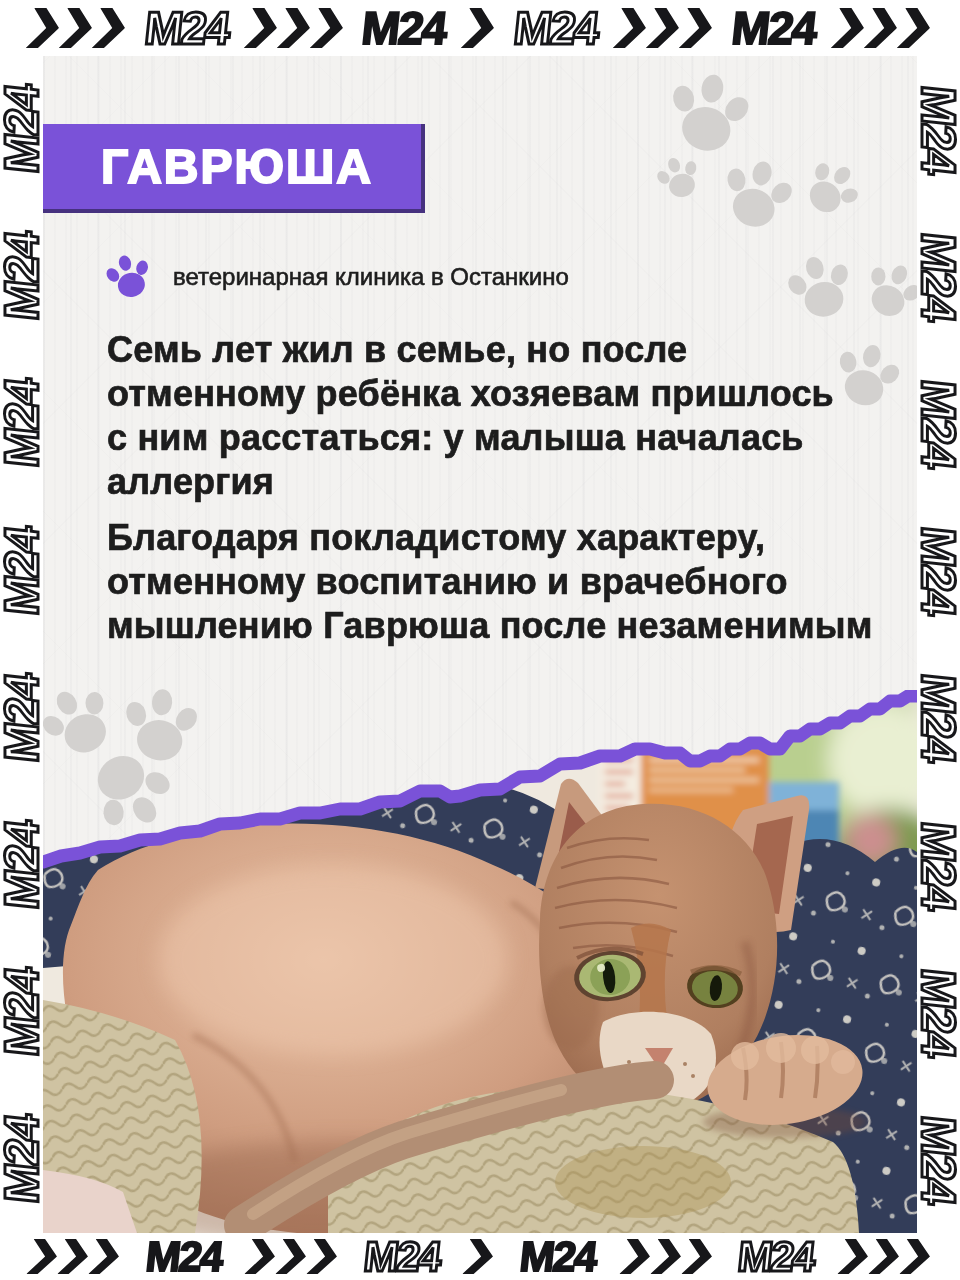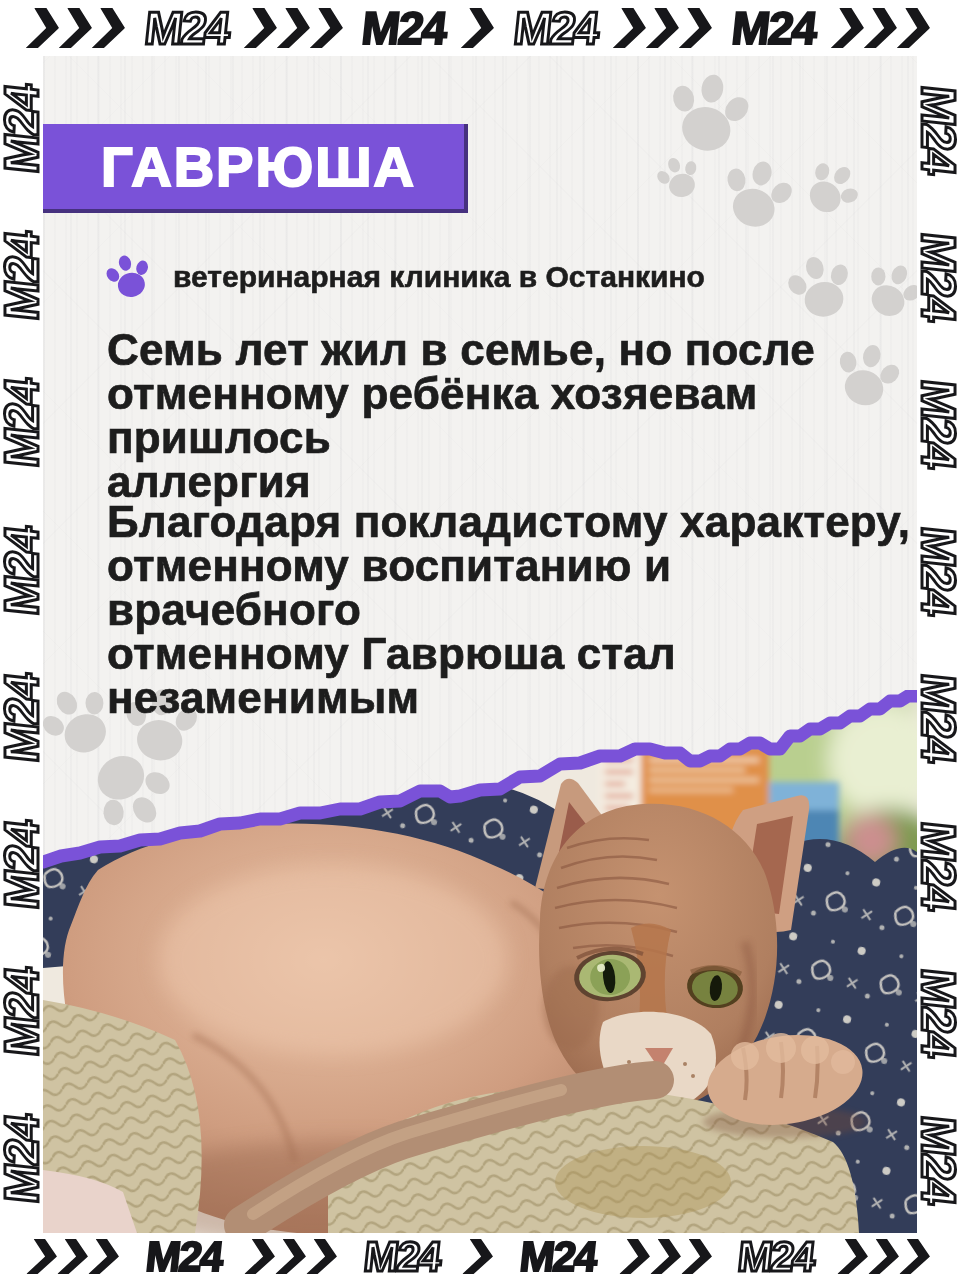--- a/index.html
+++ b/index.html
@@ -48,32 +48,32 @@
       var(--content-bg);
   }
   .badge{
     position:absolute;left:0;top:68px;height:85px;display:flex;align-items:center;
     background:var(--accent);
     border-right:4px solid var(--accent-dark);
     border-bottom:4px solid var(--accent-dark);
     padding:0 48px 0 58px;z-index:3;
   }
   .badge-title{
-    color:#fff;font-size:56px;font-weight:700;letter-spacing:2px;line-height:1;
+    color:#fff;font-size:48px;font-weight:700;letter-spacing:2px;line-height:1;
     -webkit-text-stroke:2px #fff;
   }
   .clinic{position:absolute;left:62px;top:196px;display:flex;align-items:center;gap:18px;z-index:3;}
   .clinic .paw-accent{width:50px;height:50px;color:var(--accent);transform:rotate(-10deg);}
-  .clinic-label{font-size:30px;font-weight:700;color:var(--text);-webkit-text-stroke:.6px var(--text);}
+  .clinic-label{font-size:24px;font-weight:400;color:var(--text);-webkit-text-stroke:.6px var(--text);}
   .para{
     position:absolute;left:64px;z-index:3;
-    font-size:44px;font-weight:700;color:var(--text);line-height:44px;
+    font-size:36px;font-weight:700;color:var(--text);line-height:44px;
     -webkit-text-stroke:.7px var(--text);letter-spacing:.2px;
   }
-  .para-1{top:272px;} .para-2{top:444px;}
+  .para-1{top:272px;} .para-2{top:460px;}
   
   .paw-decor{position:absolute;color:var(--paw-gray);z-index:1;}
   
   .photo{position:absolute;left:0;top:634px;width:874px;height:543px;z-index:2;}
   .tear-stroke{stroke:var(--accent);}
 </style>
 </head>
 <body style="--frame-ink: #17171a; --accent: #7a52d8; --accent-dark: #46317f; --content-bg: #f3f2f0; --text: #1d1d1d; --paw-gray: #d3d1cf;">
 
 <svg width="0" height="0" style="position:absolute">
@@ -179,26 +179,27 @@
   <div class="clinic">
     <svg class="paw-accent">
         <use href="#pawShape"></use>
       </svg>
     <span class="clinic-label">ветеринарная клиника в Останкино</span>
   </div>
 
   <div class="para para-1">
       <div>Семь лет жил в семье, но после</div>
       <div>отменному ребёнка хозяевам пришлось</div>
+      <div>с ним расстаться: у малыша началась</div>
       <div>аллергия</div>
     </div>
   <div class="para para-2">
       <div>Благодаря покладистому характеру,</div>
       <div>отменному воспитанию и врачебного</div>
-      <div>отменному Гаврюша стал незаменимым</div>
+      <div>мышлению Гаврюша после незаменимым</div>
     </div>
 
   <svg class="paw-decor" style="left:622px;top:14px;width:90px;height:90px;transform:rotate(15deg)">
       <use href="#pawShape"></use>
     </svg>
   <svg class="paw-decor" style="left:613px;top:98px;width:48px;height:48px;transform:rotate(-15deg)">
       <use href="#pawShape"></use>
     </svg>
   <svg class="paw-decor" style="left:676px;top:101px;width:78px;height:78px;transform:rotate(20deg)">
       <use href="#pawShape"></use>

